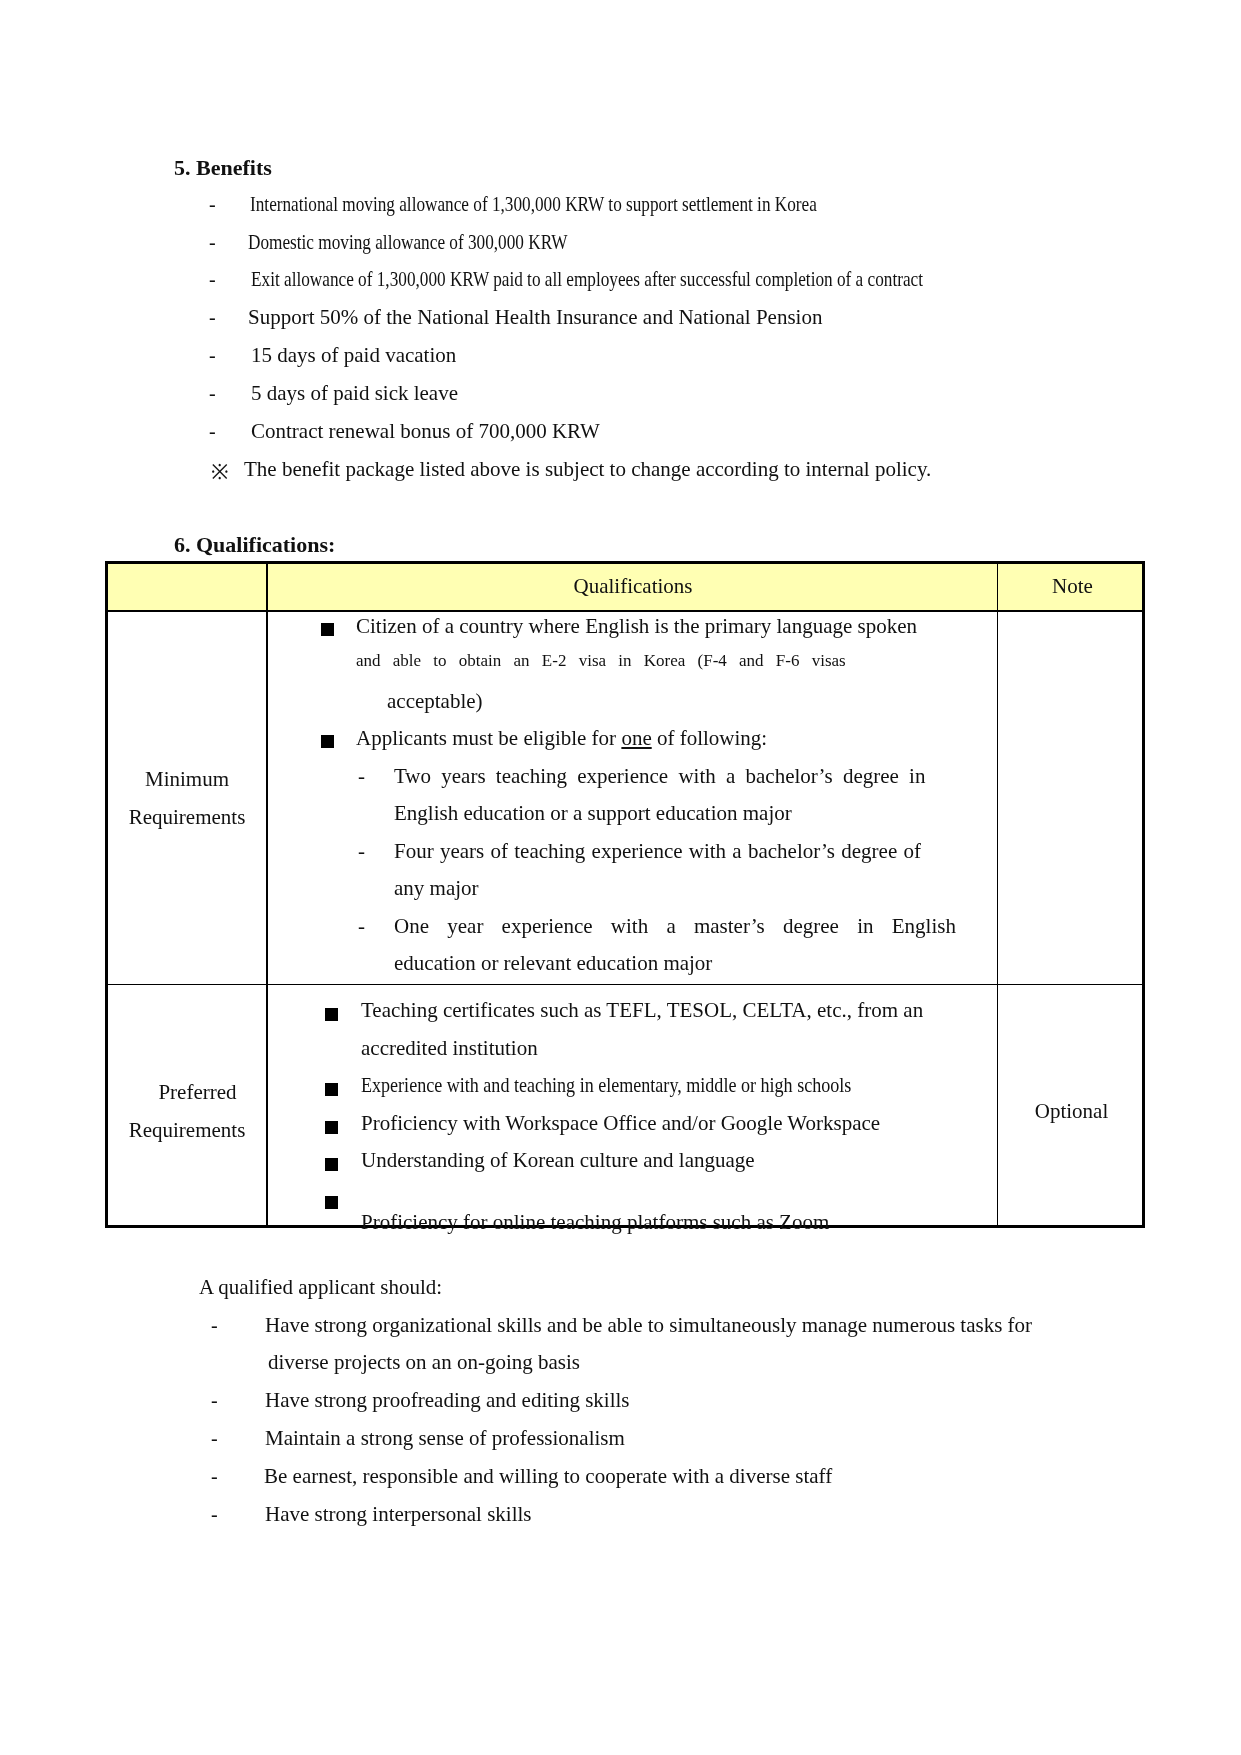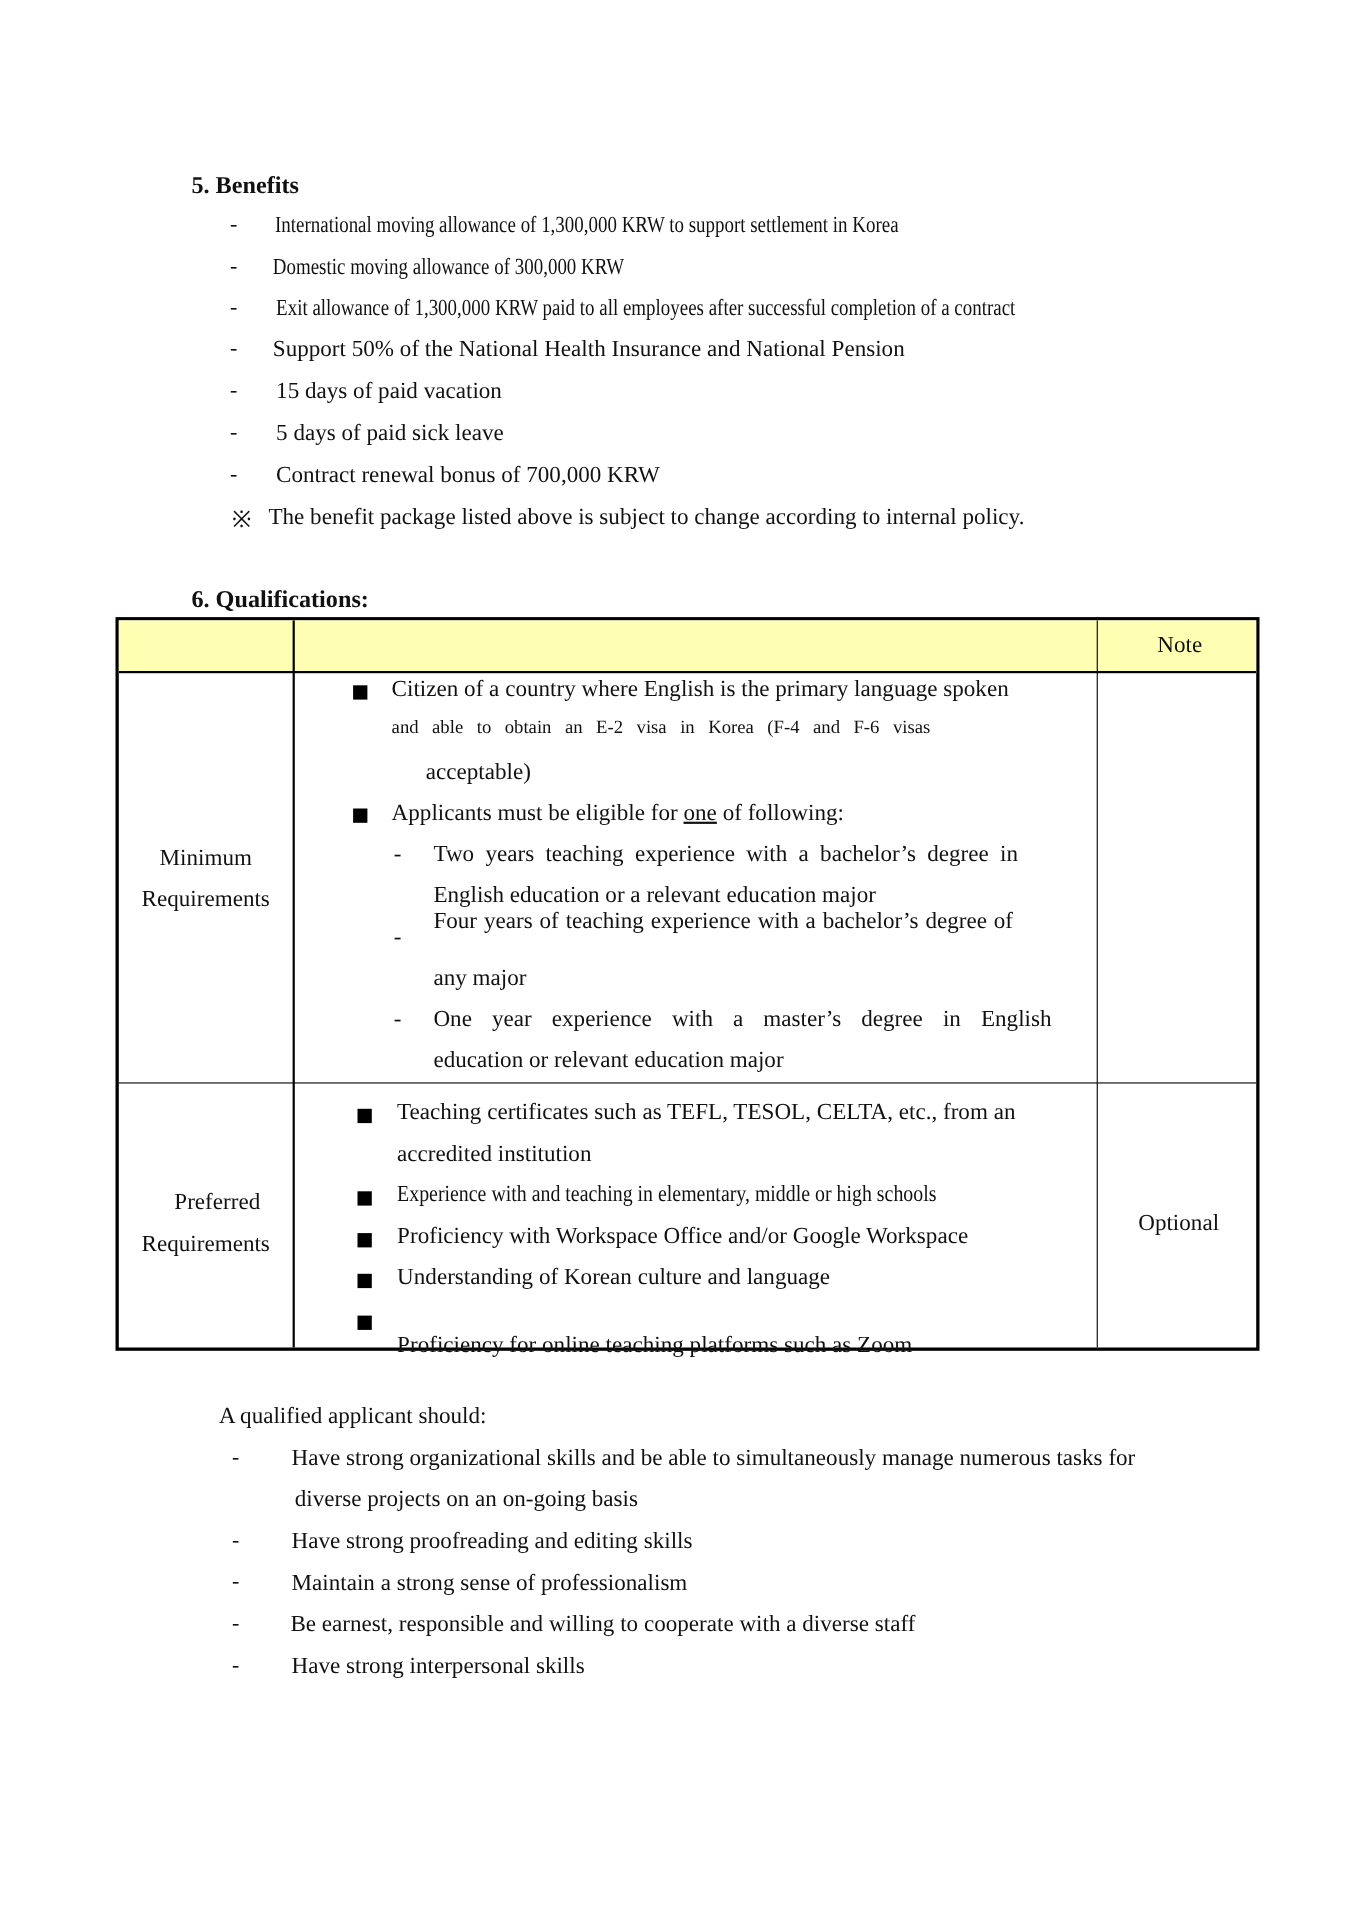--- a/index.html
+++ b/index.html
@@ -70,20 +70,21 @@
 
 <div>
   <span class="abs txt" style="left:211px; top:457px;">※</span>
   <span class="abs txt" style="left:244px; top:457px;">The benefit package listed above is subject to change according to internal policy.</span>
 </div>
 
 <div class="abs heading" style="left:174px; top:532px;">6. Qualifications:</div>
 
 <div class="qtable">
   <div class="hdr">
+    <div class="cell-text center" style="left:160px; width:730px; top:10px;">Qualifications</div>
     <div class="cell-text center" style="left:892px; width:145px; top:10px;">Note</div>
   </div>
   <div class="vline" style="left:158px;"></div>
   <div class="vline" style="left:889px; width:1px;"></div>
   <div class="hline" style="top:420px;"></div>
 
   <div>
     <div class="cell-text center" style="left:0; width:158px; top:203px;">Minimum</div>
     <div class="cell-text center" style="left:0; width:158px; top:241px;">Requirements</div>
 
@@ -92,24 +93,24 @@
     <div class="justify-line" style="left:248px; width:622px; top:87px;">
         <span style="word-spacing:8px;">and able to obtain an E-2 visa in Korea (F-4 and F-6 visas</span>
       </div>
     <div class="cell-text" style="left:248px; top:125px;margin-left:31px;">acceptable)</div>
 
     <div class="sq" style="left:213px; top:171px;"></div>
     <div class="cell-text" style="left:248px; top:162px;"><span>Applicants must be eligible for </span><u>one</u><span> of following:</span></div>
 
     <div class="cell-text" style="left:250px; top:200px;">-</div>
     <div class="cell-text" style="left:286px; top:200px; word-spacing:5px;">Two years teaching experience with a bachelor’s degree in</div>
-    <div class="cell-text" style="left:286px; top:237px;">English education or a relevant education major</div>
+    <div class="cell-text" style="left:286px; top:237px;">English education or a support education major</div>
 
     <div class="cell-text" style="left:250px; top:275px;">-</div>
-    <div class="cell-text" style="left:286px; top:261px; word-spacing:1px;text-align:right;">Four years of teaching experience with a bachelor’s degree of</div>
+    <div class="cell-text" style="left:286px; top:275px; word-spacing:1px;text-align:right;">Four years of teaching experience with a bachelor’s degree of</div>
     <div class="cell-text" style="left:286px; top:312px;">any major</div>
 
     <div class="cell-text" style="left:250px; top:350px;">-</div>
     <div class="cell-text" style="left:286px; top:350px; word-spacing:13px;">One year experience with a master’s degree in English</div>
     <div class="cell-text" style="left:286px; top:387px;">education or relevant education major</div>
   </div>
 
   <div>
     <div class="cell-text center" style="left:0; width:179px; top:516px;">Preferred</div>
     <div class="cell-text center" style="left:0; width:158px; top:554px;">Requirements</div>

